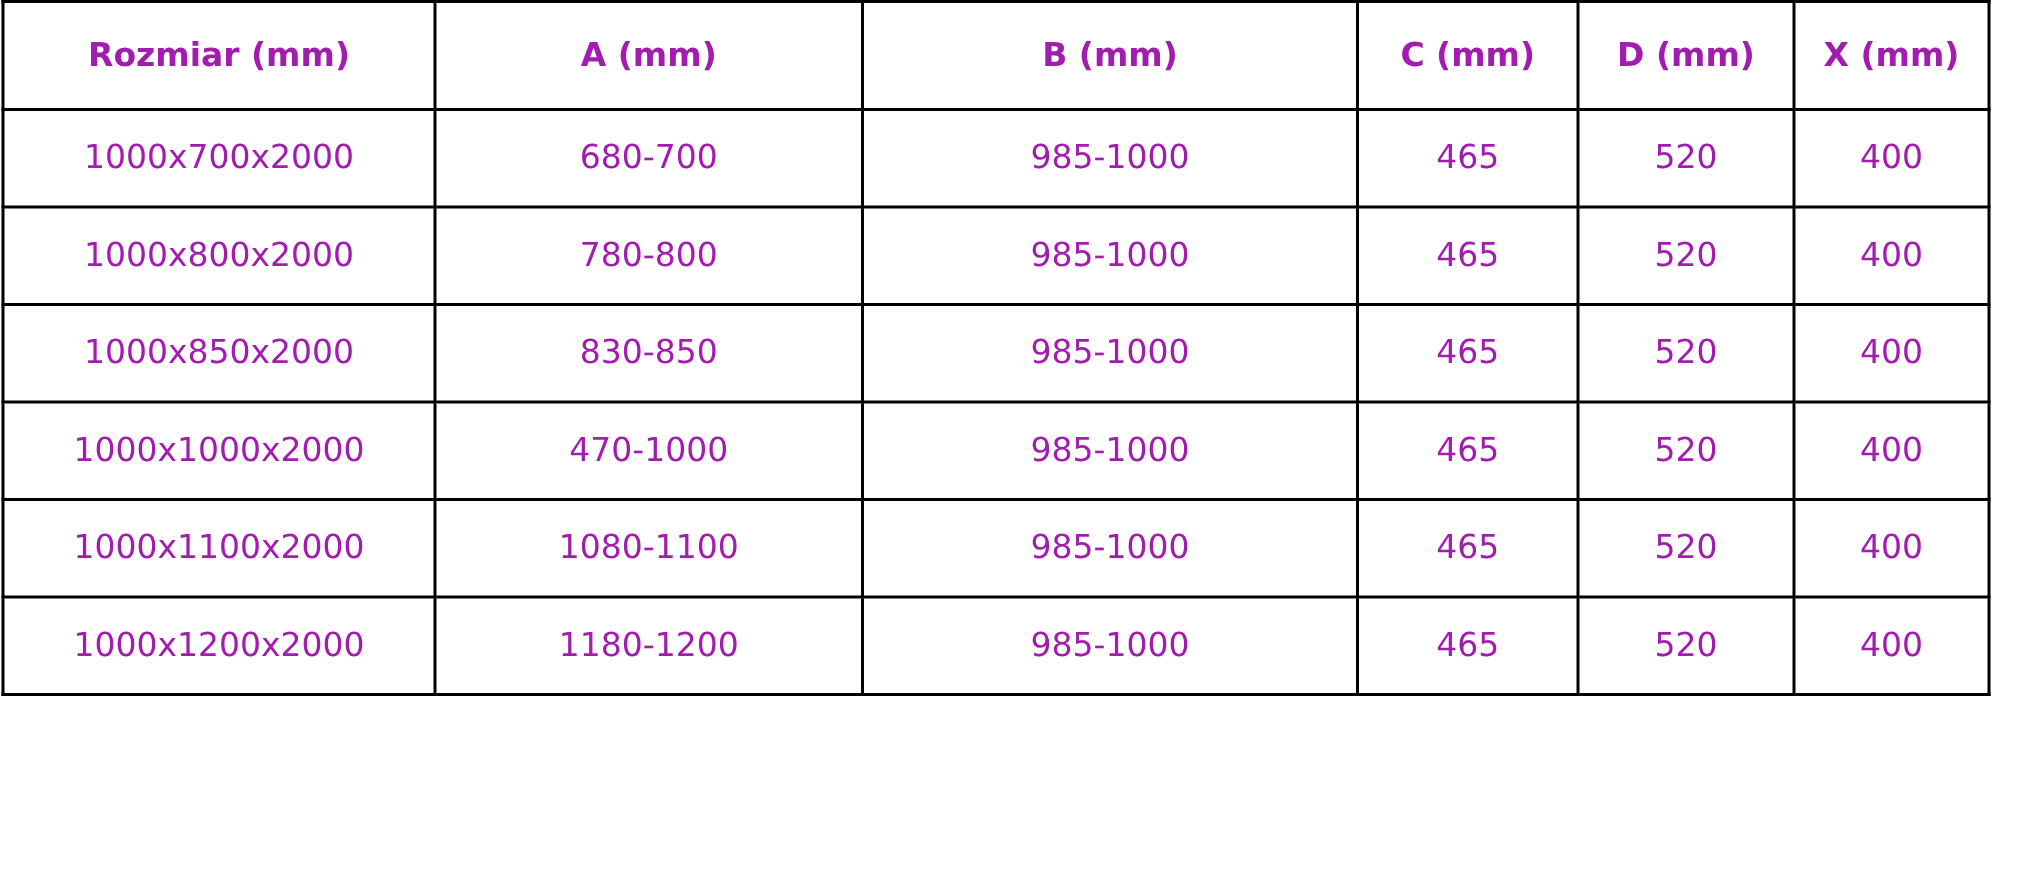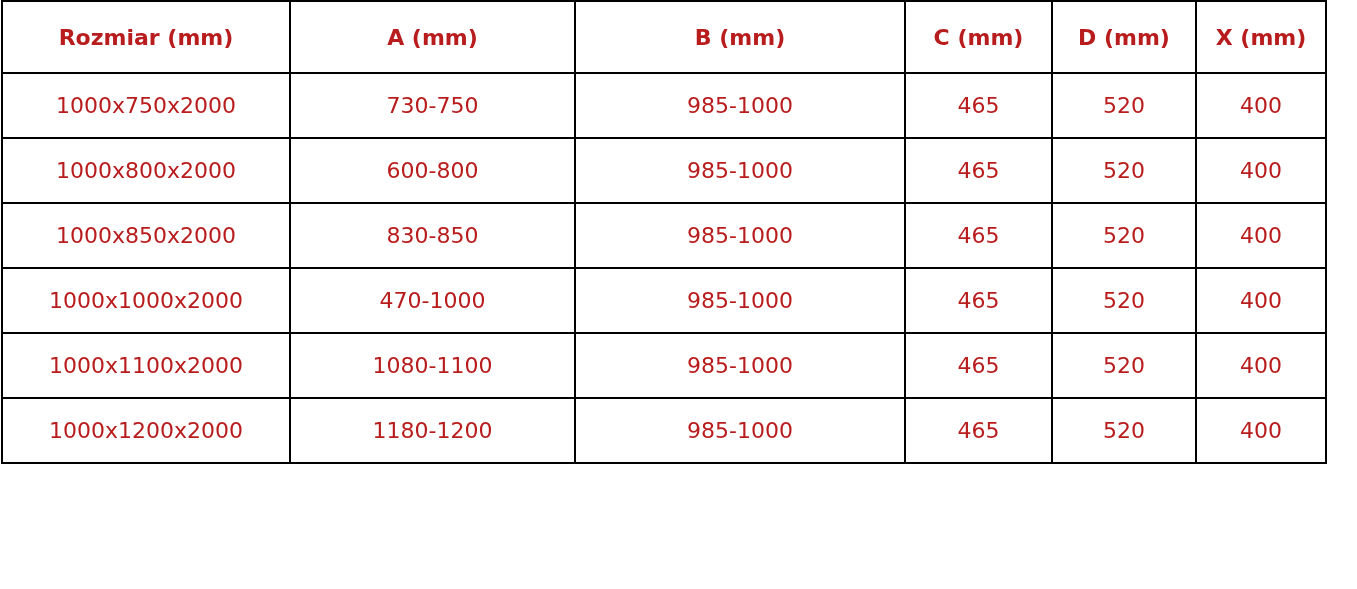--- a/index.html
+++ b/index.html
@@ -25,21 +25,21 @@
     margin-left: 1px;
     table-layout: fixed;
   }
   table.size-table th,
   table.size-table td {
     border: 2px solid #000000;
     text-align: center;
     vertical-align: middle;
     height: 63px;
     font-size: 22px;
-    color: #b91c1c;
+    color: #a21caf;
     padding: 0 4px;
     white-space: nowrap;
   }
   table.size-table th {
     font-weight: bold;
     height: 70px;
     font-size: 22px;
   }
   
   col.c0 { width: 288px; }
@@ -67,30 +67,30 @@
         <th>Rozmiar (mm)</th>
         <th>A (mm)</th>
         <th>B (mm)</th>
         <th>C (mm)</th>
         <th>D (mm)</th>
         <th>X (mm)</th>
       </tr>
     </thead>
     <tbody>
       <tr>
-        <td>1000x750x2000</td>
-        <td>730-750</td>
+        <td>1000x700x2000</td>
+        <td>680-700</td>
         <td>985-1000</td>
         <td>465</td>
         <td>520</td>
         <td>400</td>
       </tr>
       <tr>
         <td>1000x800x2000</td>
-        <td>600-800</td>
+        <td>780-800</td>
         <td>985-1000</td>
         <td>465</td>
         <td>520</td>
         <td>400</td>
       </tr>
       <tr>
         <td>1000x850x2000</td>
         <td>830-850</td>
         <td>985-1000</td>
         <td>465</td>

